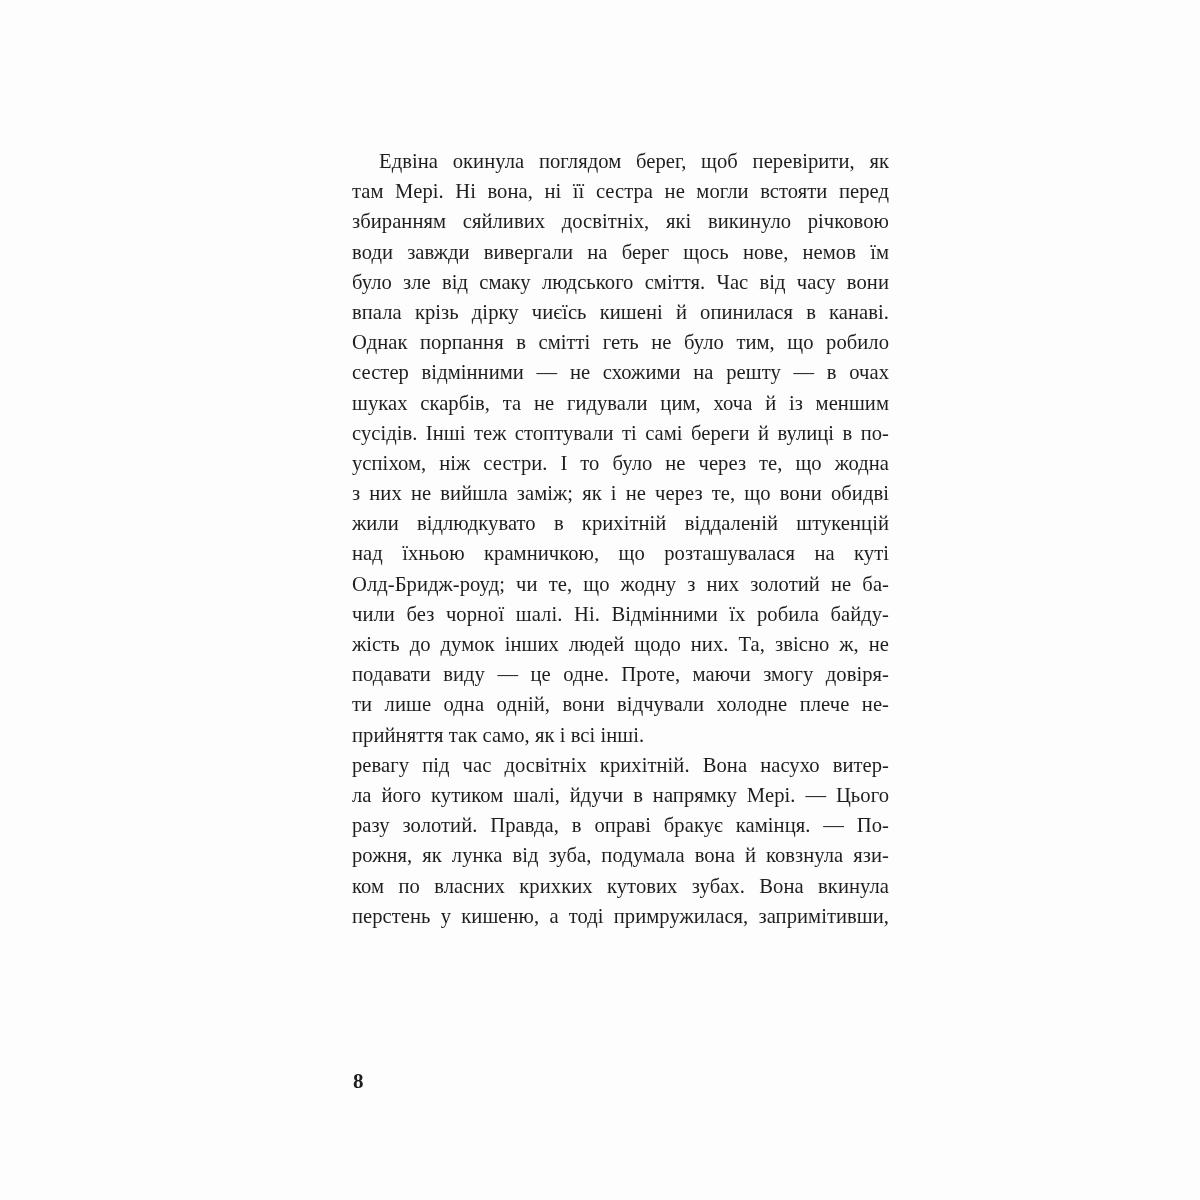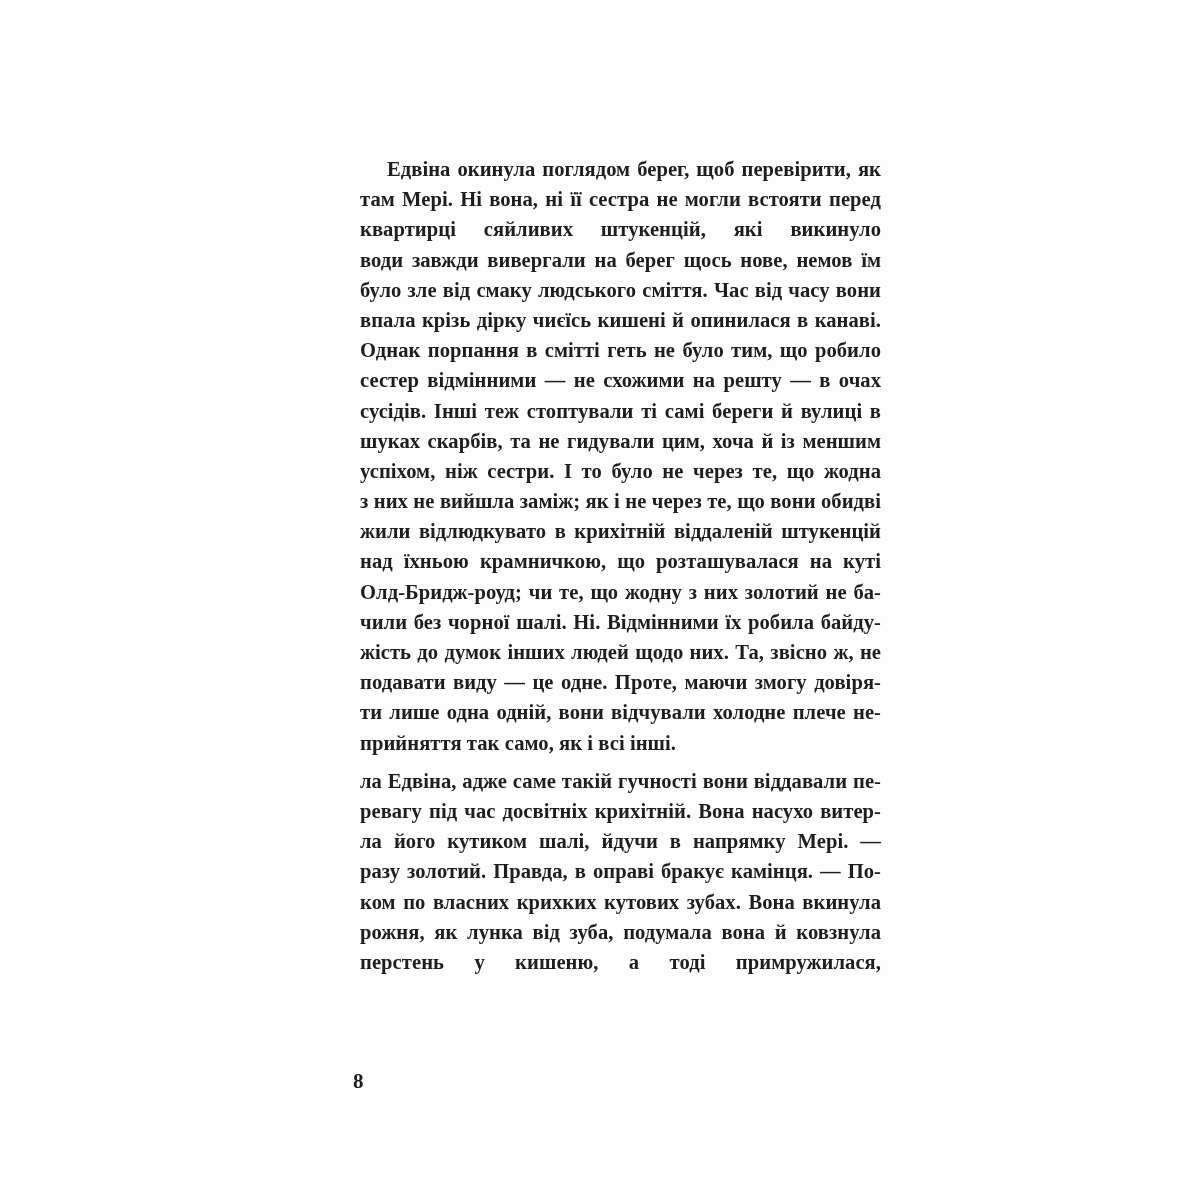--- a/index.html
+++ b/index.html
@@ -19,23 +19,22 @@
   .text-block {
     position: absolute;
     left: 352px;
     top: 146px;
     width: 537px;
     font-size: 20.6px;
     line-height: 30.2px;
     letter-spacing: 0.05px;
   }
   .para {
-    margin: 8px;
+    margin: 0;
     padding: 0;
-    font-weight: bold;
   }
   .line {
     text-align: justify;
     text-align-last: justify;
     height: 30.2px;
     overflow: hidden;
   }
   .line.first {
     text-indent: 27px;
   }
@@ -53,43 +52,42 @@
   }
 </style>
 </head>
 <body>
 
 <main class="book-page">
   <div class="text-block">
       <div class="para">
         <div class="line first">Едвіна окинула поглядом берег, щоб перевірити, як</div>
         <div class="line">там Мері. Ні вона, ні її сестра не могли встояти перед</div>
-        <div class="line">квартирці сяйливих штукенцій, які викинуло річковою</div>
+        <div class="line">збиранням сяйливих досвітніх, які викинуло річковою</div>
         <div class="line">води завжди вивергали на берег щось нове, немов їм</div>
         <div class="line">було зле від смаку людського сміття. Час від часу вони</div>
         <div class="line">впала крізь дірку чиєїсь кишені й опинилася в канаві.</div>
         <div class="line">Однак порпання в смітті геть не було тим, що робило</div>
         <div class="line">сестер відмінними — не схожими на решту — в очах</div>
+        <div class="line">шуках скарбів, та не гидували цим, хоча й із меншим</div>
         <div class="line">сусідів. Інші теж стоптували ті самі береги й вулиці в по-</div>
-        <div class="line">шуках скарбів, та не гидували цим, хоча й із меншим</div>
         <div class="line">успіхом, ніж сестри. І то було не через те, що жодна</div>
         <div class="line">з них не вийшла заміж; як і не через те, що вони обидві</div>
         <div class="line">жили відлюдкувато в крихітній віддаленій штукенцій</div>
         <div class="line">над їхньою крамничкою, що розташувалася на куті</div>
         <div class="line">Олд-Бридж-роуд; чи те, що жодну з них золотий не ба-</div>
         <div class="line">чили без чорної шалі. Ні. Відмінними їх робила байду-</div>
         <div class="line">жість до думок інших людей щодо них. Та, звісно ж, не</div>
         <div class="line">подавати виду — це одне. Проте, маючи змогу довіря-</div>
         <div class="line">ти лише одна одній, вони відчували холодне плече не-</div>
         <div class="line no-just">прийняття так само, як і всі інші.</div>
       </div>
       <div class="para">
-        <div class="line">ла Едвіна, адже саме такій гучності вони віддавали пе-</div>
         <div class="line">ревагу під час досвітніх крихітній. Вона насухо витер-</div>
         <div class="line">ла його кутиком шалі, йдучи в напрямку Мері. — Цього</div>
         <div class="line">разу золотий. Правда, в оправі бракує камінця. — По-</div>
+        <div class="line">рожня, як лунка від зуба, подумала вона й ковзнула язи-</div>
         <div class="line">ком по власних крихких кутових зубах. Вона вкинула</div>
-        <div class="line">рожня, як лунка від зуба, подумала вона й ковзнула язи-</div>
         <div class="line">перстень у кишеню, а тоді примружилася, запримітивши,</div>
       </div>
     </div>
   <div class="page-number">8</div>
 </main>
 
 </body></html>

